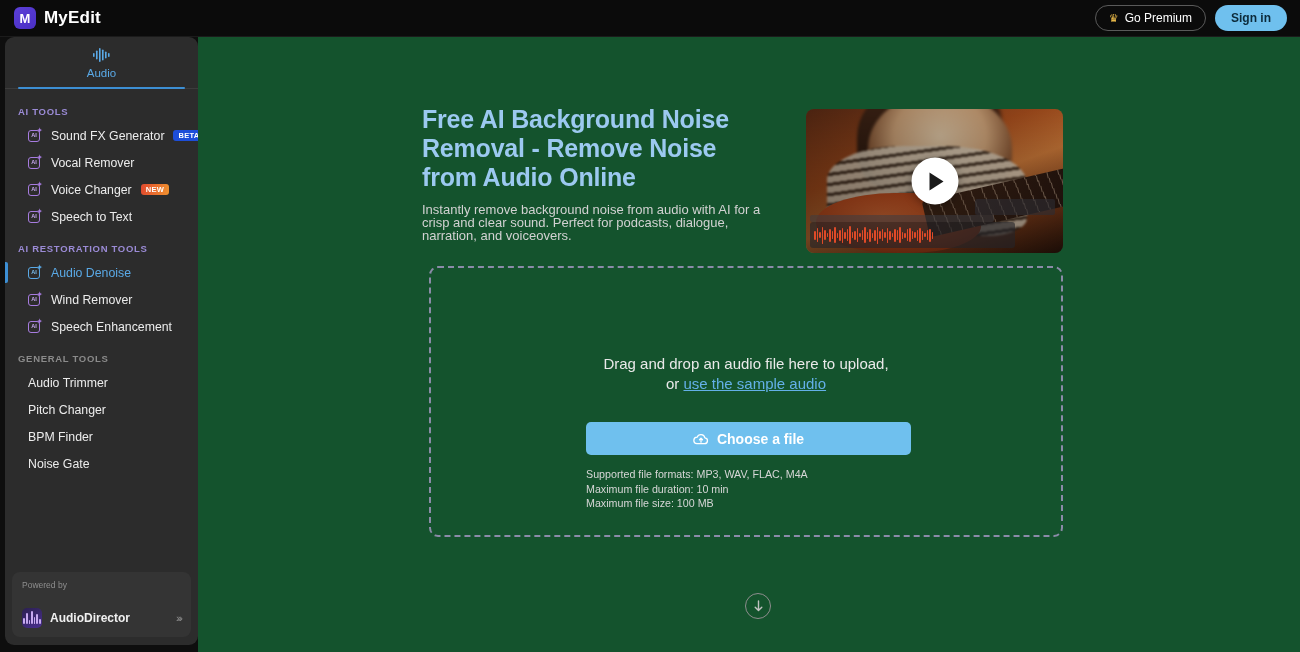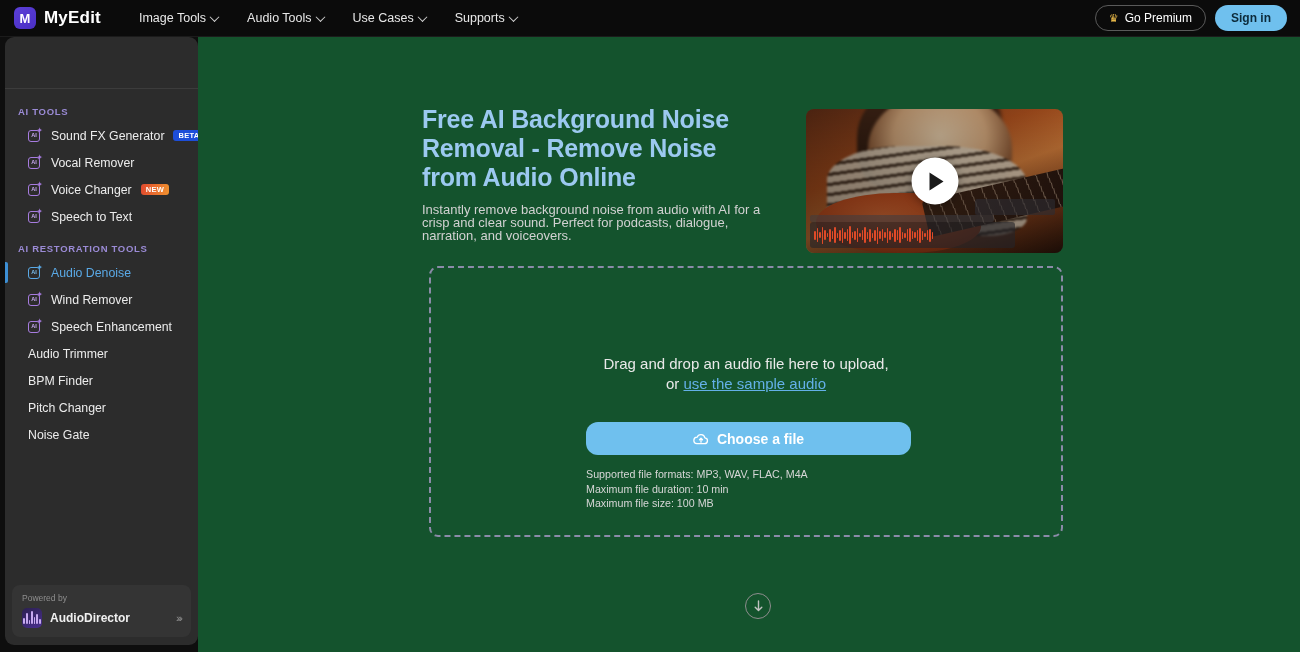--- a/index.html
+++ b/index.html
@@ -113,21 +113,21 @@
     font-size: 7.5px; font-weight: 700; color: #fff;
     border-radius: 3px; padding: 2px 5px; letter-spacing: .3px; line-height: 1;
   }
   .badge.beta { background: #1d4ed8; }
   .badge.new  { background: linear-gradient(100deg,#e0492e,#f0922f); }
 
   .powered {
     margin: 0 7px 8px 7px; background: #343434; border-radius: 8px;
     padding: 8px 10px 9px 10px;
   }
-  .powered-top { font-size: 8.5px; color: #8e8e8e; margin-bottom: 5px; }
+  .powered-top { font-size: 8.5px; color: #8e8e8e; margin-bottom: 18px; }
   .powered-row { display: flex; align-items: center; gap: 8px; }
   .ad-icon {
     width: 20px; height: 20px; border-radius: 5px;
     background: linear-gradient(150deg,#2b2050,#4a2f8f);
     display: flex; align-items: flex-end; justify-content: center; gap: 1px;
     padding-bottom: 4px; overflow: hidden;
   }
   .ad-icon i { display: block; width: 1.6px; background: #c6a8ef; border-radius: 1px; }
   .powered-name { font-size: 12px; color: #f0f0f0; font-weight: 600; }
   .collapse { margin-left: auto; color: #8e8e8e; font-size: 11px; letter-spacing: -2px; cursor: pointer; }
@@ -212,21 +212,21 @@
 
   
   .dropzone {
     position: absolute; left: 231px; top: 229px; width: 634px; height: 271px;
     border: 2px dashed #8b8ba8; border-radius: 9px;
   }
   .dz-text { position: absolute; left: 0; right: 0; top: 86px; text-align: center; color: #e9e9e9; font-size: 15px; line-height: 20px; }
   .dz-link { color: #64b0e8; text-decoration: underline; cursor: pointer; }
   .choose {
     position: absolute; left: 155px; top: 154px; width: 325px; height: 33px;
-    background: #6fc0ee; border-radius: 12px;
+    background: #6fc0ee; border-radius: 5px;
     display: flex; align-items: center; justify-content: center; gap: 8px;
     color: #fff; font-size: 14px; font-weight: 600; cursor: pointer;
   }
   .cloud { width: 16px; height: 12px; position: relative; flex: 0 0 16px; }
   .cloud svg { display: block; }
   .formats { position: absolute; left: 155px; top: 199px; font-size: 10.7px; line-height: 14.5px; color: #d6d6d6; }
 
   .scrolldown {
     position: absolute; left: 547px; top: 556px; width: 26px; height: 26px;
     border: 1.4px solid #8d8d8d; border-radius: 50%;
@@ -238,51 +238,46 @@
 <body>
 
 <div class="topbar">
   <div class="brand">
     <div class="brand-mark">
       <span>M</span>
     </div>
     <div class="brand-name">MyEdit</div>
   </div>
 
-  <div class="nav">
-    <div class="nav-item">
-      <span>Image Tools</span>
-      <i class="chev"></i>
-    </div>
-    <div class="nav-item">
-      <span>Audio Tools</span>
-      <i class="chev"></i>
-    </div>
-    <div class="nav-item">
-      <span>Use Cases</span>
-      <i class="chev"></i>
-    </div>
-    <div class="nav-item">
-      <span>Supports</span>
-      <i class="chev"></i>
-    </div>
-  </div>
 
   <div class="top-right">
     <div class="btn-premium">
       <span class="crown">♛</span>
       <span>Go Premium</span>
     </div>
     <div class="btn-signin">Sign in</div>
   </div>
 </div>
 
 <div class="sidebar">
 
   <div class="tabs">
+    <div class="tab active">
+      <svg width="20" height="16" viewBox="0 0 20 16">
+        <g fill="#5aa9e6">
+          <rect x="1" y="6" width="1.6" height="4" rx=".8"></rect>
+          <rect x="4" y="3.5" width="1.6" height="9" rx=".8"></rect>
+          <rect x="7" y="1" width="1.6" height="14" rx=".8"></rect>
+          <rect x="10" y="2.5" width="1.6" height="11" rx=".8"></rect>
+          <rect x="13" y="4.5" width="1.6" height="7" rx=".8"></rect>
+          <rect x="16" y="6" width="1.6" height="4" rx=".8"></rect>
+        </g>
+      </svg>
+      <span class="tab-label">Audio</span>
+    </div>
   </div>
 
   <div class="scroll">
 
     <div class="group-title ai">AI TOOLS</div>
 
     <div class="item">
       <span class="ai-icon">
         <span class="box">
             <span>AI</span>
@@ -349,29 +344,30 @@
     <div class="item">
       <span class="ai-icon">
         <span class="box">
             <span>AI</span>
           </span>
           <span class="spark">✦</span>
       </span>
       <span class="item-label">Speech Enhancement</span>
     </div>
 
+    <div class="group-title gen" style="padding-top:13px">GENERAL TOOLS</div>
 
     <div class="item plain" style="height:27px">
       <span class="item-label">Audio Trimmer</span>
     </div>
     <div class="item plain" style="height:27px">
+      <span class="item-label">Pitch Changer</span>
+    </div>
+    <div class="item plain" style="height:27px">
       <span class="item-label">BPM Finder</span>
-    </div>
-    <div class="item plain" style="height:27px">
-      <span class="item-label">Pitch Changer</span>
     </div>
     <div class="item plain" style="height:27px">
       <span class="item-label">Noise Gate</span>
     </div>
   </div>
 
   <div class="powered">
     <div class="powered-top">Powered by</div>
     <div class="powered-row">
       <span class="ad-icon">

